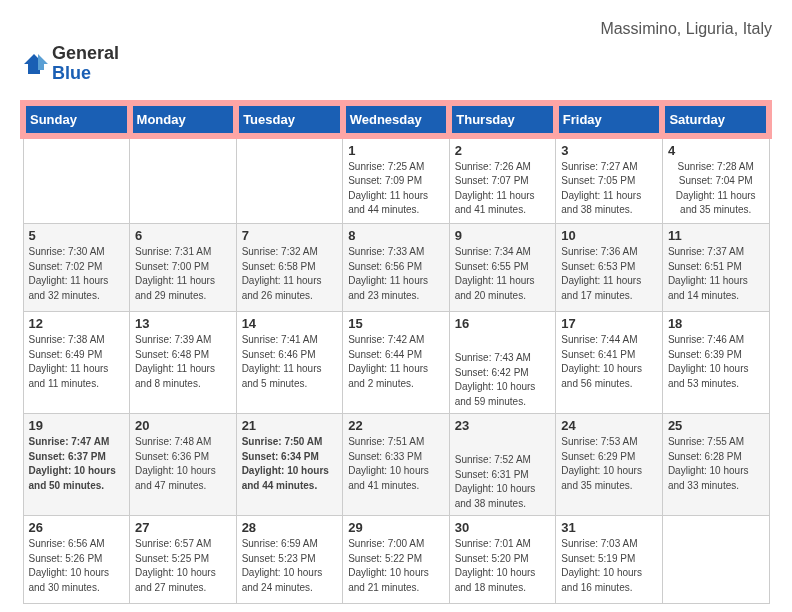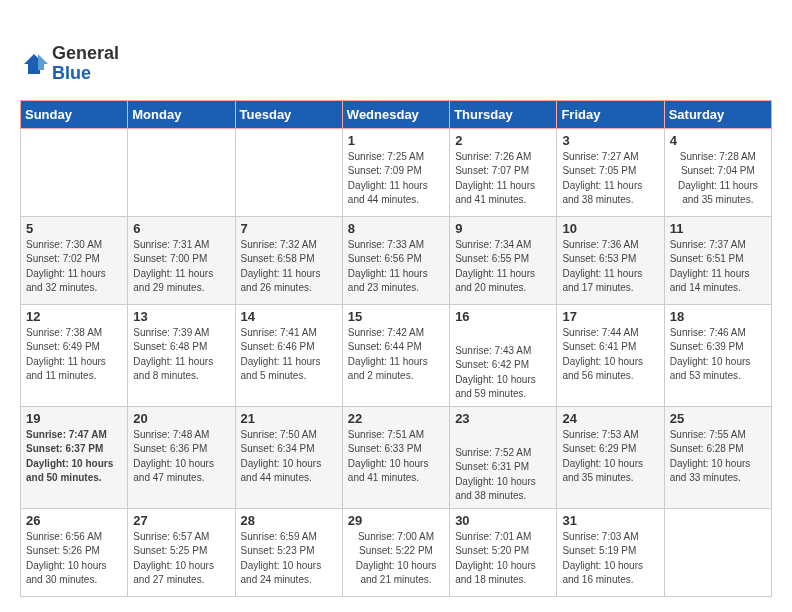--- a/index.html
+++ b/index.html
@@ -59,21 +59,21 @@
       border-collapse: collapse;
       table-layout: fixed;
     }
     thead tr th {
       background-color: #1a5fb4;
       color: #fff;
       font-size: 13px;
       font-weight: bold;
       padding: 6px 4px;
       text-align: left;
-      border: 1px solid #fca5a5;
+      border: 6px solid #fca5a5;
     }
     tbody tr td {
       border: 1px solid #ccc;
       vertical-align: top;
       padding: 4px 5px;
       font-size: 10.5px;
       color: #333;
       height: 88px;
       background: #fff;
     }
@@ -104,20 +104,21 @@
     <svg class="logo-icon" viewBox="0 0 28 28">
       <polygon points="14,4 24,14 20,14 20,24 8,24 8,14 4,14" fill="#1a5fb4"></polygon>
       <polygon points="18,4 28,14 24,14 24,20 18,20 18,4" fill="#5a9fd4"></polygon>
     </svg>
     <div class="logo-text">
       <span class="logo-general">General</span>
       <span class="logo-blue">Blue</span>
     </div>
   </div>
   <div class="title-block">
+    <div class="subtitle">Massimino, Liguria, Italy</div>
   </div>
 </div>
 
 <table>
   <thead>
     <tr>
     <th>Sunday</th>
         <th>Monday</th>
         <th>Tuesday</th>
         <th>Wednesday</th>
@@ -272,21 +273,21 @@
         </td>
         <td>
           <span class="day-num">20</span>
           <div class="day-info" style="white-space: pre-line;">Sunrise: 7:48 AM
 Sunset: 6:36 PM
 Daylight: 10 hours
 and 47 minutes.</div>
         </td>
         <td>
           <span class="day-num">21</span>
-          <div class="day-info" style="white-space: pre-line;">Sunrise: 7:50 AM
+          <div class="day-info" style="white-space: pre-line; font-weight: bold;">Sunrise: 7:50 AM
 Sunset: 6:34 PM
 Daylight: 10 hours
 and 44 minutes.</div>
         </td>
         <td>
           <span class="day-num">22</span>
           <div class="day-info" style="white-space: pre-line;">Sunrise: 7:51 AM
 Sunset: 6:33 PM
 Daylight: 10 hours
 and 41 minutes.</div>
@@ -330,21 +331,21 @@
         </td>
         <td>
           <span class="day-num">28</span>
           <div class="day-info" style="white-space: pre-line;">Sunrise: 6:59 AM
 Sunset: 5:23 PM
 Daylight: 10 hours
 and 24 minutes.</div>
         </td>
         <td>
           <span class="day-num">29</span>
-          <div class="day-info" style="white-space: pre-line; text-align: center;">Sunrise: 7:00 AM
+          <div class="day-info" style="white-space: pre-line;">Sunrise: 7:00 AM
 Sunset: 5:22 PM
 Daylight: 10 hours
 and 21 minutes.</div>
         </td>
         <td>
           <span class="day-num">30</span>
           <div class="day-info" style="white-space: pre-line;">Sunrise: 7:01 AM
 Sunset: 5:20 PM
 Daylight: 10 hours
 and 18 minutes.</div>

